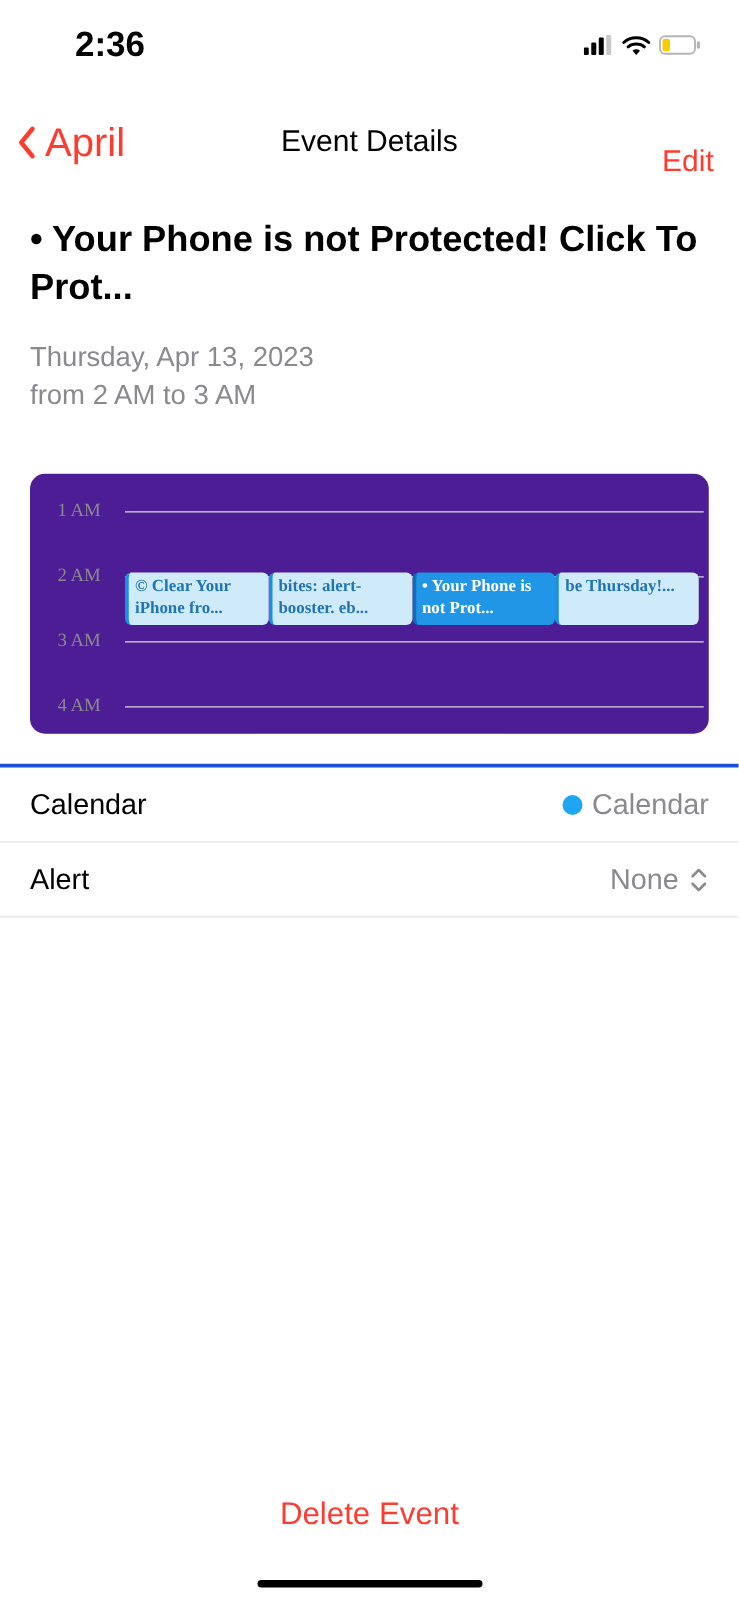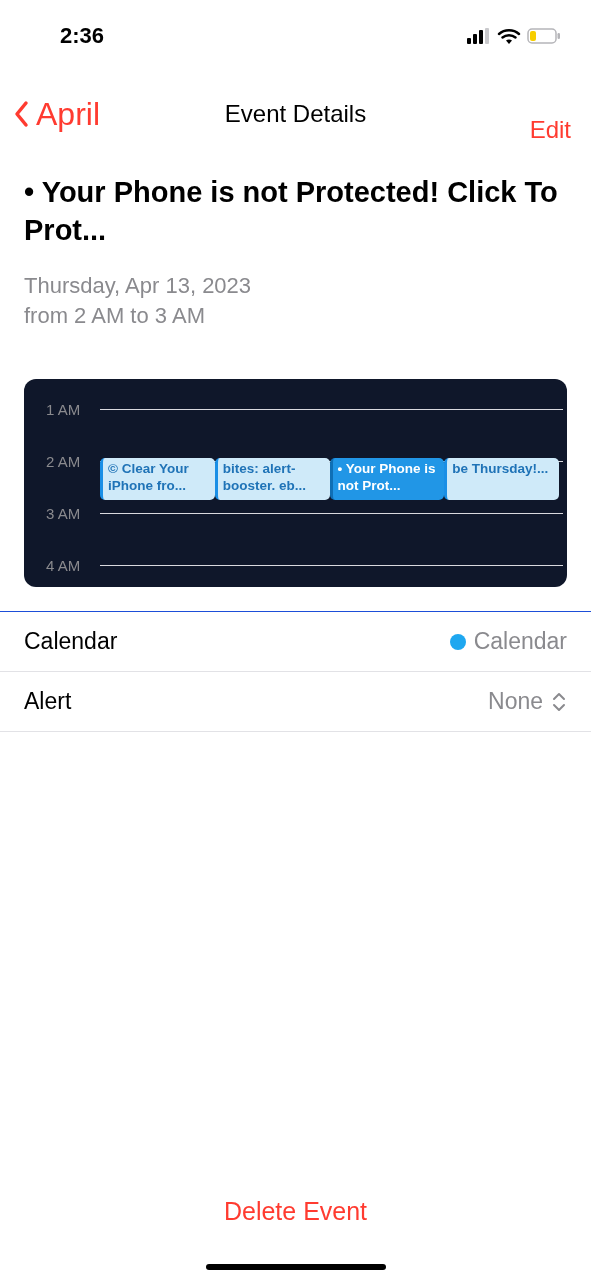--- a/index.html
+++ b/index.html
@@ -15,21 +15,21 @@
 
   
   .status-bar {
     display: flex;
     justify-content: space-between;
     align-items: center;
     padding: 18px 30px 6px 30px;
     height: 60px;
   }
   .status-time {
-    font-size: 22px;
+    font-size: 28px;
     font-weight: 700;
     margin-left: 30px;
   }
   .status-icons {
     display: flex;
     align-items: center;
     gap: 6px;
   }
   .signal-icon svg, .wifi-icon svg, .battery-icon svg { display: block; }
 
@@ -82,26 +82,27 @@
   .event-time {
     margin-top: 4px;
     font-size: 22px;
     color: #8a8a8e;
     font-weight: 400;
   }
 
   
   .timeline-box {
     margin: 50px 24px 0 24px;
-    background: #0f172a;
+    background: #4c1d95;
     border-radius: 12px;
     padding: 10px 4px 10px 4px;
     position: relative;
     height: 208px;
     overflow: hidden;
+    font-family: Liberation Serif, serif;
   }
   .tl-row {
     position: relative;
     height: 52px;
   }
   .tl-label {
     position: absolute;
     left: 18px;
     top: 0;
     font-size: 15px;
@@ -140,21 +141,21 @@
   }
   .evt.selected {
     background: #2196e6;
     color: #ffffff;
     border-left-color: #0f6fb5;
   }
 
   
   .settings {
     margin-top: 24px;
-    border-top: 1px solid #1d4ed8;
+    border-top: 3px solid #1d4ed8;
   }
   .setting-row {
     display: flex;
     align-items: center;
     justify-content: space-between;
     padding: 16px 24px;
     border-bottom: 1px solid #e2e2e6;
     font-size: 23px;
   }
   .row-label { font-weight: 400; }

